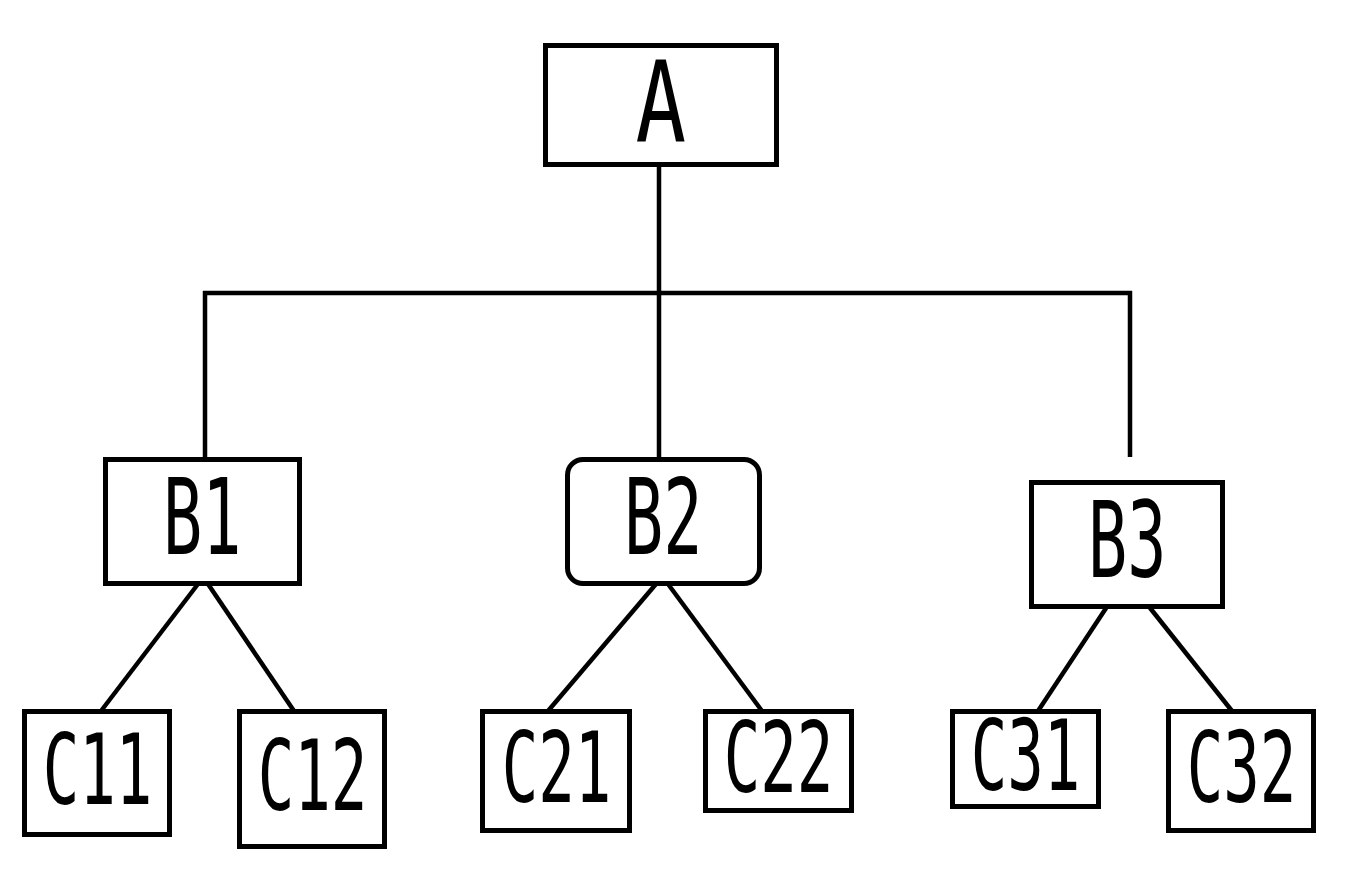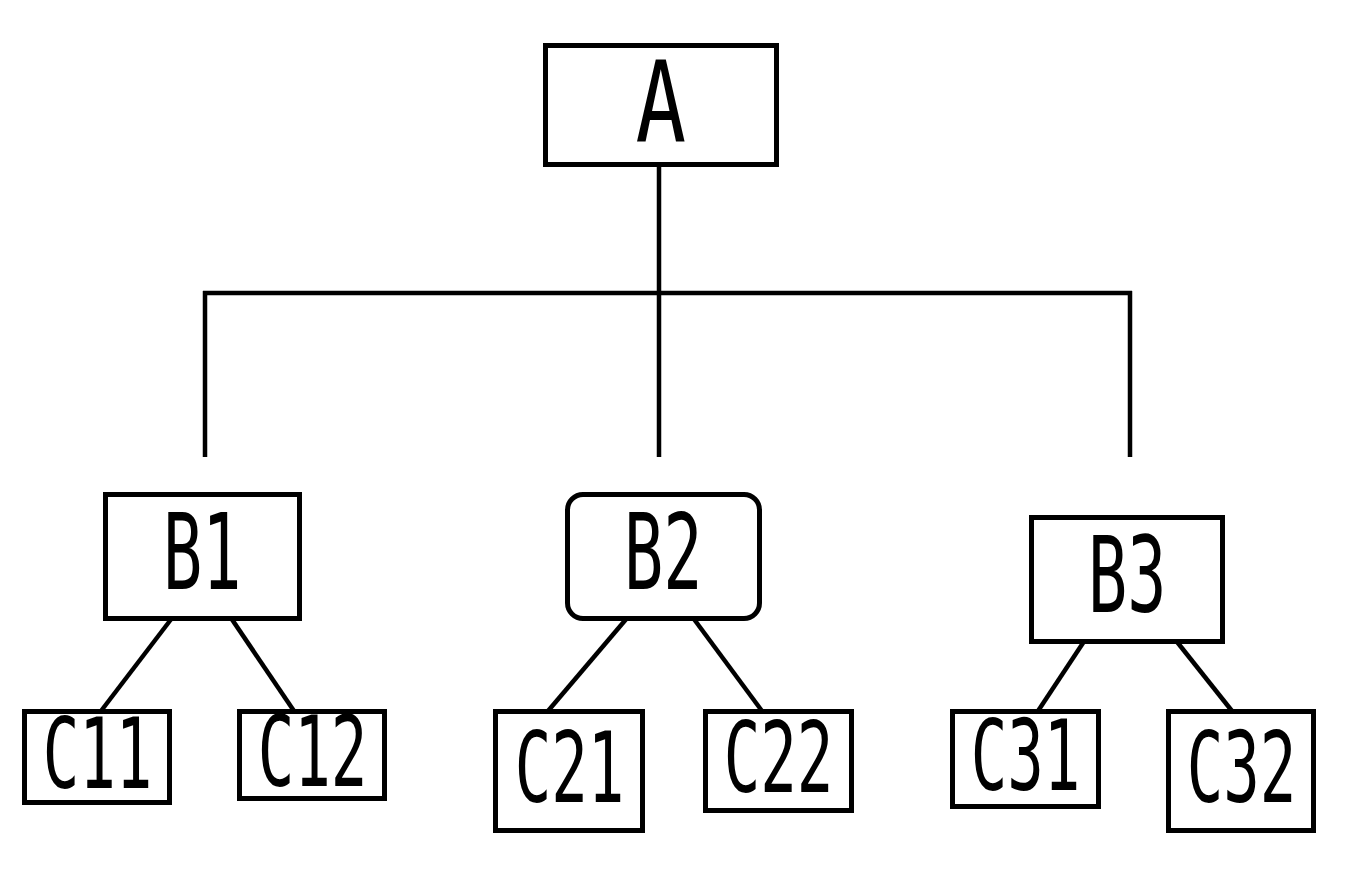--- a/index.html
+++ b/index.html
@@ -40,31 +40,31 @@
   }
   .node .label {
     display: inline-block;
     transform: scaleX(var(--sx, 0.62));
     transform-origin: 50% 50%;
     line-height: 1;
     white-space: nowrap;
     padding-bottom: 6px;
   }
   .lvl-a { --sx: 0.75; font-size: 112px; }
-  .lvl-b { --sx: 0.62; font-size: 105px; margin-top: 35px; }
+  .lvl-b { --sx: 0.62; font-size: 105px; }
   .lvl-c { --sx: 0.62; font-size: 98px; }
 
   
   #node-a   { left: 543px;  top: 43px;  width: 236px; height: 124px; }
   #node-b1  { left: 103px;  top: 457px; width: 199px; height: 129px; }
   #node-b2  { left: 565px;  top: 457px; width: 197px; height: 129px; border-radius: 18px; }
   #node-b3  { left: 1029px; top: 480px; width: 196px; height: 129px; }
-  #node-c11 { left: 22px;   top: 709px; width: 150px; height: 96px; }
-  #node-c12 { left: 237px;  top: 709px; width: 150px; height: 92px; }
-  #node-c21 { left: 493px;  top: 709px; width: 152px; height: 124px; }
+  #node-c11 { left: 22px;   top: 709px; width: 150px; height: 128px; }
+  #node-c12 { left: 237px;  top: 709px; width: 150px; height: 140px; }
+  #node-c21 { left: 480px;  top: 709px; width: 152px; height: 124px; }
   #node-c22 { left: 703px;  top: 709px; width: 151px; height: 104px; }
   #node-c31 { left: 950px;  top: 709px; width: 151px; height: 100px; }
   #node-c32 { left: 1166px; top: 709px; width: 150px; height: 124px; }
 </style>
 </head>
 <body>
 
 <div class="canvas">
 
   <svg class="edges-svg" viewBox="0 0 1353 879" xmlns="http://www.w3.org/2000/svg">

